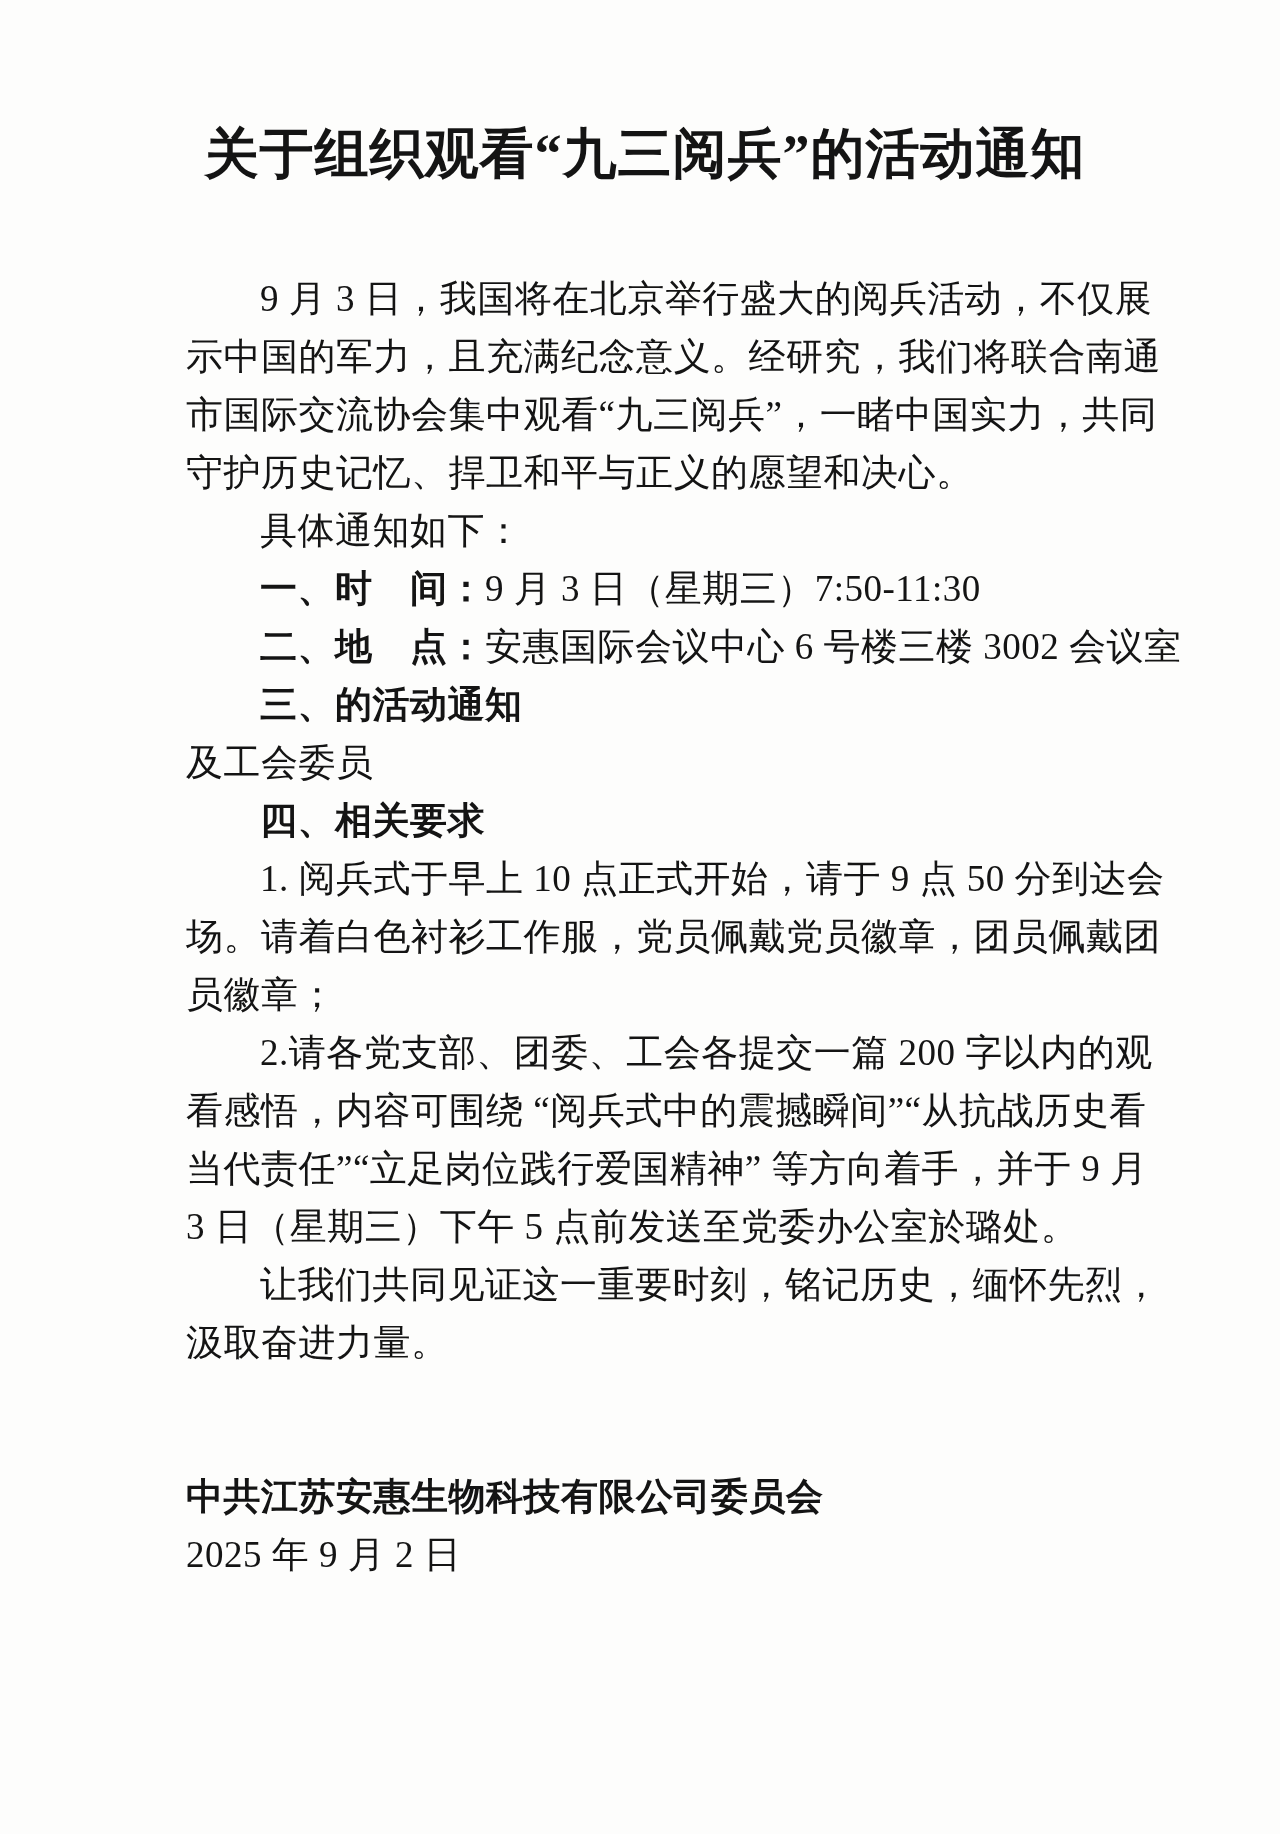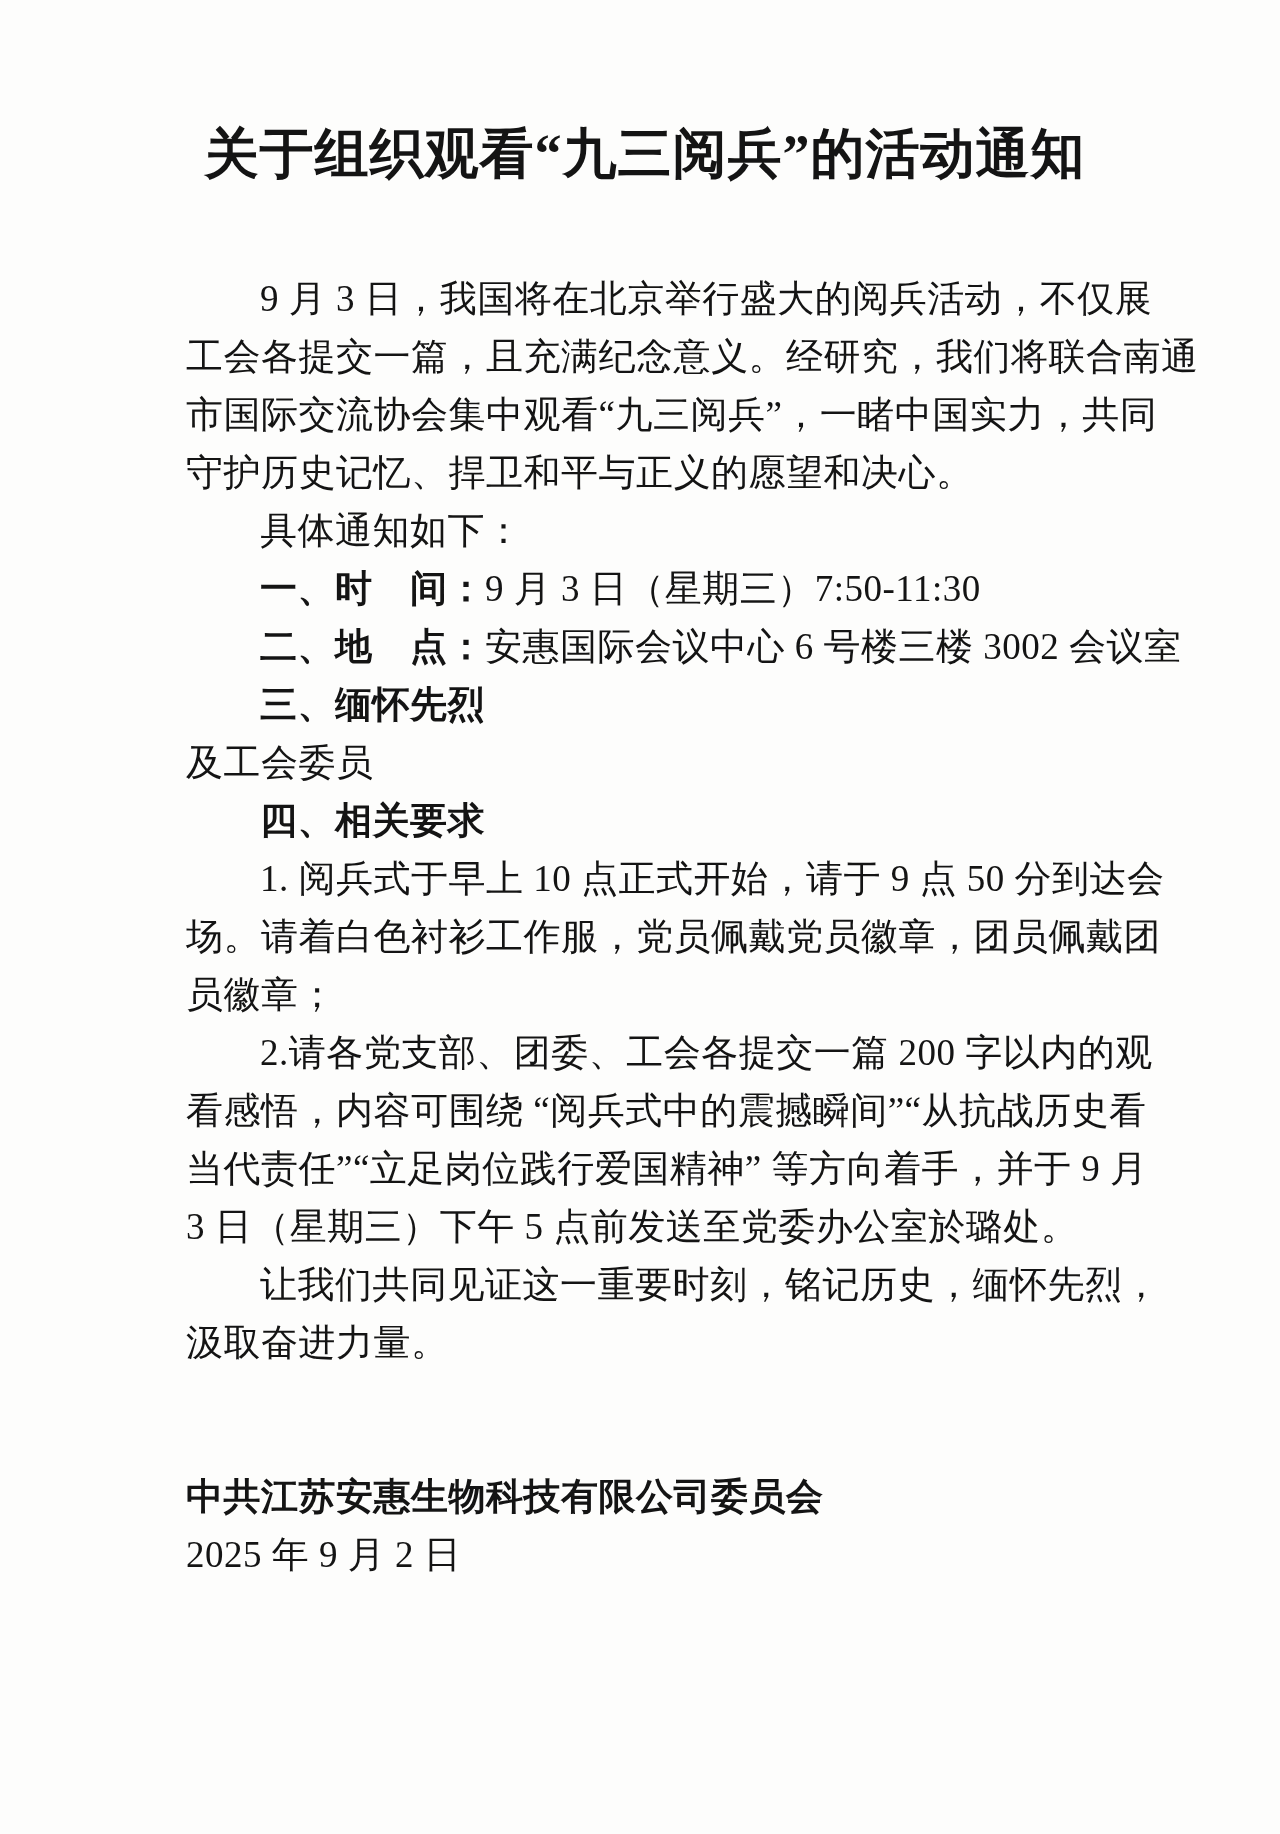--- a/index.html
+++ b/index.html
@@ -56,31 +56,31 @@
   }
 </style>
 </head>
 <body>
 
 <div class="page">
 
   <h1 class="doc-title">关于组织观看“九三阅兵”的活动通知</h1>
 
   <div class="line indent">9 月 3 日，我国将在北京举行盛大的阅兵活动，不仅展</div>
-  <div class="line">工会各提交一篇，且充满纪念意义。经研究，我们将联合南通</div>
+  <div class="line">示中国的军力，且充满纪念意义。经研究，我们将联合南通</div>
   <div class="line">市国际交流协会集中观看“九三阅兵”，一睹中国实力，共同</div>
   <div class="line">守护历史记忆、捍卫和平与正义的愿望和决心。</div>
 
   <div class="line indent">具体通知如下：</div>
 
   <div class="line indent"><span class="bold">一、时　间：</span><span>9 月 3 日（星期三）7:50-11:30</span></div>
 
   <div class="line indent"><span class="bold">二、地　点：</span><span>安惠国际会议中心 6 号楼三楼 3002 会议室</span></div>
 
-  <div class="line indent bold">三、缅怀先烈</div>
+  <div class="line indent bold">三、的活动通知</div>
   <div class="line">及工会委员</div>
 
   <div class="line indent bold">四、相关要求</div>
   <div class="line indent">1. 阅兵式于早上 10 点正式开始，请于 9 点 50 分到达会</div>
   <div class="line">场。请着白色衬衫工作服，党员佩戴党员徽章，团员佩戴团</div>
   <div class="line">员徽章；</div>
 
   <div class="line indent">2.请各党支部、团委、工会各提交一篇 200 字以内的观</div>
   <div class="line">看感悟，内容可围绕 “阅兵式中的震撼瞬间”“从抗战历史看</div>
   <div class="line">当代责任”“立足岗位践行爱国精神” 等方向着手，并于 9 月</div>

